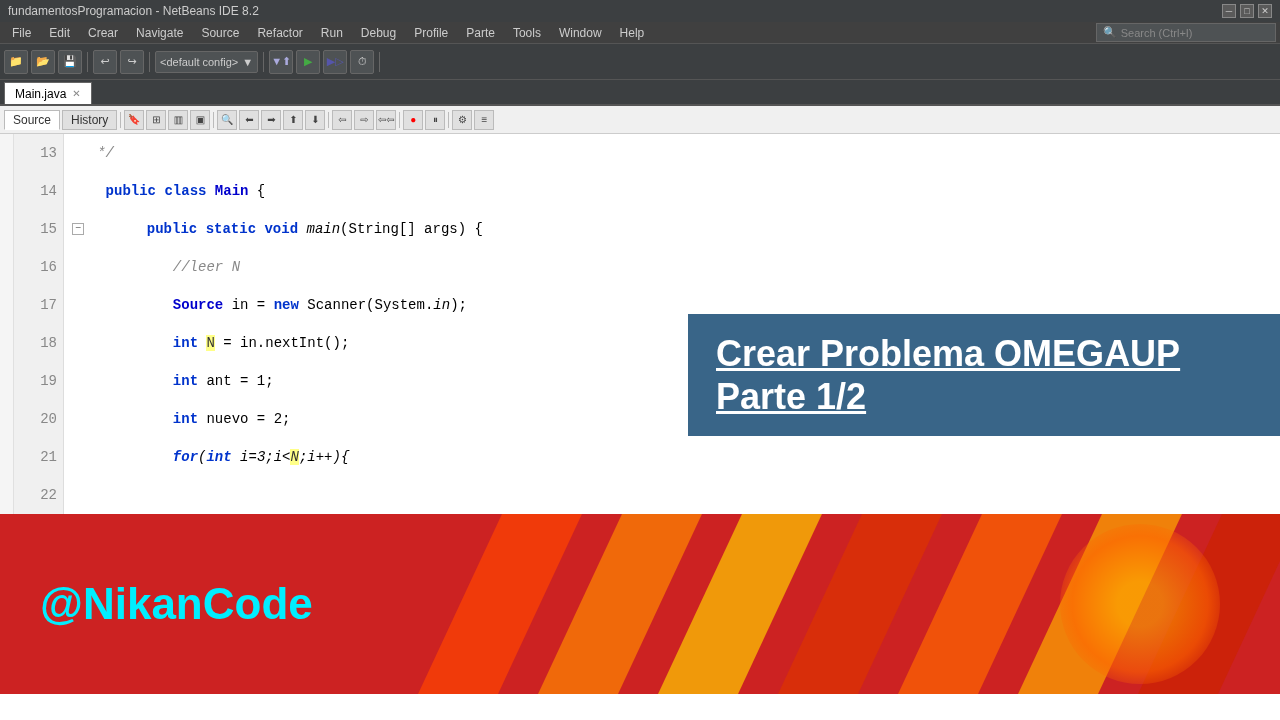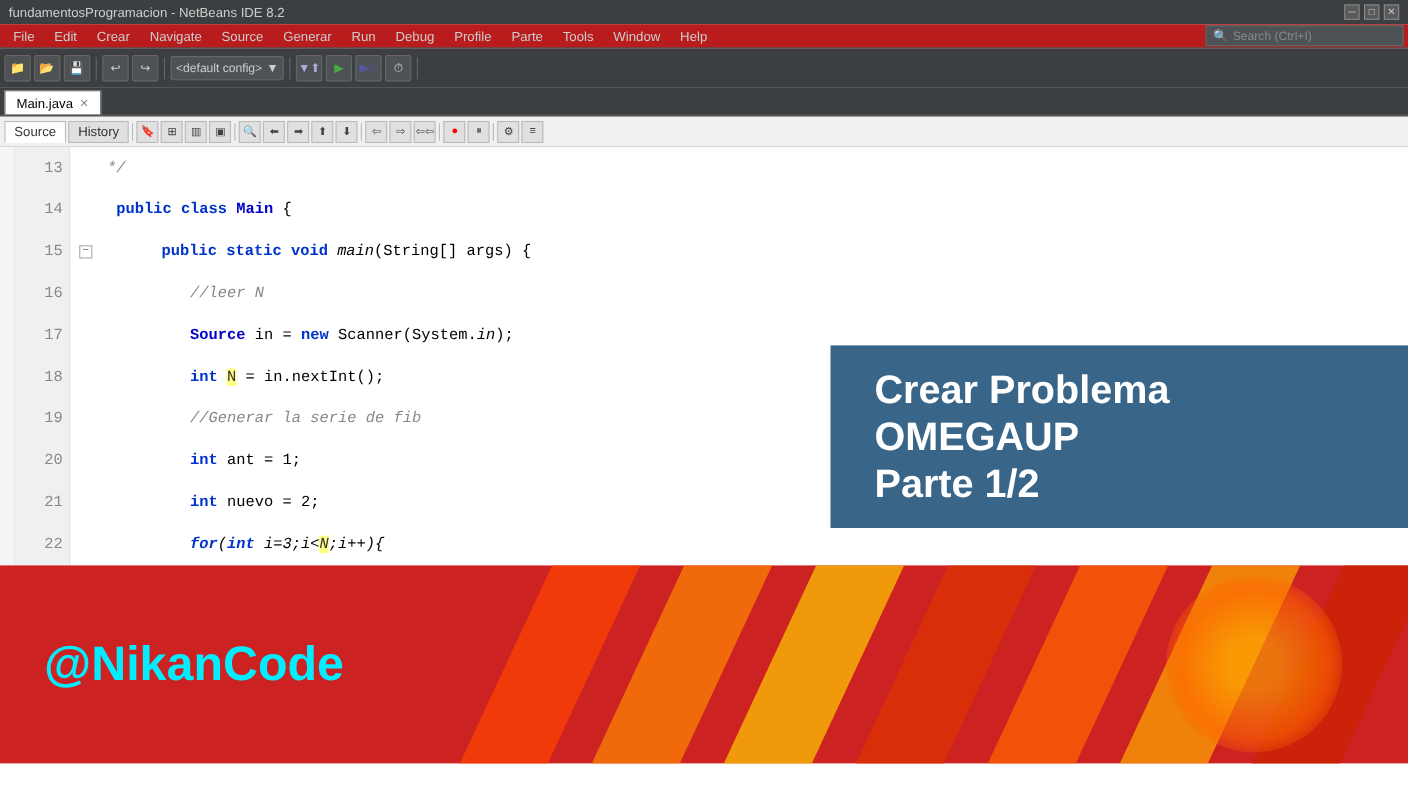--- a/index.html
+++ b/index.html
@@ -19,21 +19,21 @@
     .title-bar-left { display: flex; align-items: center; gap: 6px; }
     .title-bar-controls { display: flex; gap: 4px; }
     .title-bar-controls span {
       display: inline-block; width: 14px; height: 14px;
       background: #5a5a5a; border: 1px solid #888; text-align: center;
       line-height: 12px; font-size: 9px; color: #ccc; cursor: pointer;
     }
 
     
     .menu-bar {
-      background: #b91c1c;
+      background: #404040;
       color: #bbb;
       font-size: 12px;
       height: 22px;
       display: flex;
       align-items: center;
       padding: 0 4px;
       gap: 2px;
       border-bottom: 1px solid #555;
     }
     .menu-item {
@@ -178,22 +178,23 @@
     .var-highlight { background: #ffff88; color: #333; }
     .it { font-style: italic; }
 
     
     .overlay-banner {
       position: absolute;
       right: 0;
       top: 180px;
       background: rgba(30, 80, 120, 0.88);
       color: #fff;
-      padding: 18px 40px;
-      width: 525px;
+      padding: 18px 28px;
+      width: 592px;
+      text-decoration: underline;
     }
     .overlay-banner h2 {
       font-size: 36px;
       font-weight: bold;
       line-height: 1.2;
     }
 
     
     .bottom-banner {
       height: 180px;
@@ -259,21 +260,21 @@
     <span>✕</span>
   </div>
 </div>
 
 <div class="menu-bar">
   <span class="menu-item">File</span>
   <span class="menu-item">Edit</span>
   <span class="menu-item">Crear</span>
   <span class="menu-item">Navigate</span>
   <span class="menu-item">Source</span>
-  <span class="menu-item">Generar</span>
+  <span class="menu-item">Refactor</span>
   <span class="menu-item">Run</span>
   <span class="menu-item">Debug</span>
   <span class="menu-item">Profile</span>
   <span class="menu-item">Parte</span>
   <span class="menu-item">Tools</span>
   <span class="menu-item">Window</span>
   <span class="menu-item">Help</span>
   <div class="search-bar" style="margin-left:auto;">
     <span style="color:#888;">🔍</span>
     <span style="font-size:11px;color:#888;">Search (Ctrl+I)</span>
@@ -385,23 +386,20 @@
     </div>
 
     <div class="code-line" style="height:38px;">
       <span>&nbsp;&nbsp;&nbsp;&nbsp;&nbsp;&nbsp;&nbsp;&nbsp;&nbsp;&nbsp;&nbsp;&nbsp;<span class="cls">Source</span> in = <span class="kw">new</span> Scanner(System.<span class="it">in</span>);</span>
     </div>
 
     <div class="code-line" style="height:38px;">
       <span>&nbsp;&nbsp;&nbsp;&nbsp;&nbsp;&nbsp;&nbsp;&nbsp;&nbsp;&nbsp;&nbsp;&nbsp;<span class="kw">int</span> <span class="var-highlight">N</span> = in.nextInt();</span>
     </div>
 
-    <div class="code-line" style="height:38px;">
-      <span class="cm">&nbsp;&nbsp;&nbsp;&nbsp;&nbsp;&nbsp;&nbsp;&nbsp;&nbsp;&nbsp;&nbsp;&nbsp;//Generar la serie de fib</span>
-    </div>
 
     <div class="code-line" style="height:38px;">
       <span>&nbsp;&nbsp;&nbsp;&nbsp;&nbsp;&nbsp;&nbsp;&nbsp;&nbsp;&nbsp;&nbsp;&nbsp;<span class="kw">int</span> ant = 1;</span>
     </div>
 
     <div class="code-line" style="height:38px;">
       <span>&nbsp;&nbsp;&nbsp;&nbsp;&nbsp;&nbsp;&nbsp;&nbsp;&nbsp;&nbsp;&nbsp;&nbsp;<span class="kw">int</span> nuevo = 2;</span>
     </div>
 
     <div class="code-line" style="height:38px;font-style:italic;">

